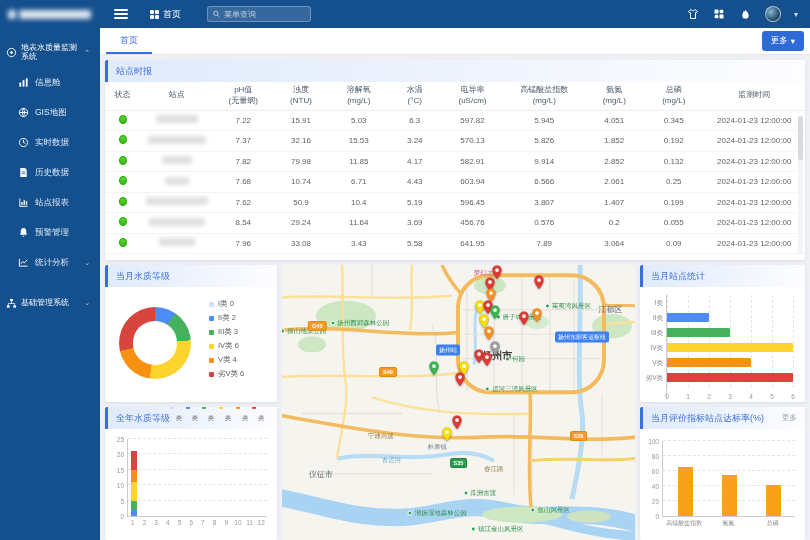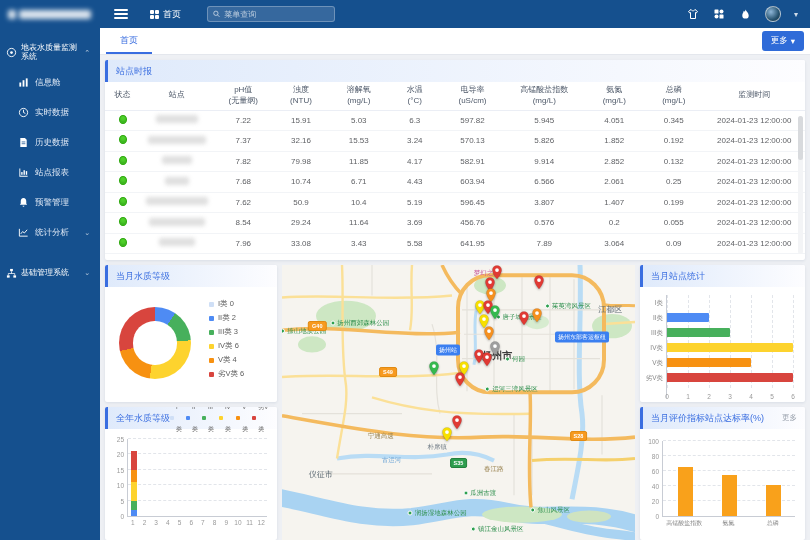--- a/index.html
+++ b/index.html
@@ -8,21 +8,21 @@
 
 .topbar{height:28px;background:#15508e;display:flex;align-items:center;flex:none}
 .logo-zone{width:100px;height:100%;display:flex;align-items:center;padding-left:8px;gap:3px}
 .logo-blur{height:9px;background:#fff;opacity:.85;filter:blur(2.5px);border-radius:2px}
 .lb1{width:8px}.lb2{width:72px}
 .hamburger{width:14px;margin-left:14px;cursor:pointer}
 .hamburger span{display:block;height:2px;background:#fff;margin:2px 0;border-radius:1px}
 .nav-home{display:flex;align-items:center;gap:4px;color:#fff;font-size:9px;margin-left:22px;cursor:pointer}
 .grid-ico{display:grid;grid-template-columns:4px 4px;gap:1px}
 .grid-ico i{width:4px;height:4px;background:#fff;border-radius:1px}
-.search-box{margin-left:26px;width:128px;height:16px;background:rgba(255,255,255,.14);border:1px solid rgba(255,255,255,.28);border-radius:3px;display:flex;align-items:center;padding:0 5px;gap:4px}
+.search-box{margin-left:26px;width:104px;height:16px;background:rgba(255,255,255,.14);border:1px solid rgba(255,255,255,.28);border-radius:3px;display:flex;align-items:center;padding:0 5px;gap:4px}
 .search-box input{background:transparent;border:none;outline:none;color:#fff;font-size:8px;width:100%}
 .search-box input::placeholder{color:rgba(255,255,255,.65)}
 .top-right{margin-left:auto;display:flex;align-items:center;gap:13px;padding-right:12px}
 .ticon{width:13px;height:13px;display:flex;align-items:center;justify-content:center;cursor:pointer}
 .avatar{width:16px;height:16px;border-radius:50%;background:radial-gradient(circle at 35% 35%,#8fb7d8,#27536f 60%,#142c3d);border:1px solid rgba(255,255,255,.6);cursor:pointer}
 .chev{color:rgba(255,255,255,.8);font-size:8px;cursor:pointer}
 
 .body-row{flex:1;display:flex;min-height:0}
 .sidebar{width:100px;background:#15508e;flex:none;padding-top:10px;color:#dfe8f5}
 .side-head{display:flex;align-items:center;gap:4px;padding:6px 6px;font-size:8px;color:#fff;cursor:pointer}
@@ -31,21 +31,21 @@
 .side-item .lbl{flex:1}
 .side-chev{font-size:7px;color:rgba(255,255,255,.7);padding-right:4px}
 .sicon{width:11px;height:11px;flex:none}
 .main{flex:1;display:flex;flex-direction:column;min-width:0}
 .tabbar{height:27px;background:#fff;border-bottom:1px solid #e4e7ed;display:flex;align-items:center;padding:0 6px;flex:none}
 .tab{font-size:9px;color:#3a6ee0;padding:0 14px;height:100%;display:flex;align-items:center;border-bottom:2px solid #3a6ee0;cursor:pointer}
 .more-btn{margin-left:auto;background:#2f6bd8;color:#fff;font-size:8.5px;border:none;border-radius:3px;padding:4px 9px;display:flex;align-items:center;gap:3px;cursor:pointer}
 .content{flex:1;display:flex;flex-direction:column;gap:5px;padding:5px 5px 0;min-height:0}
 
 .panel{background:#fff;border-radius:2px;box-shadow:0 1px 3px rgba(30,60,110,.10);overflow:hidden;position:relative}
-.panel-title{height:22px;line-height:22px;background:linear-gradient(90deg,#dfeafb,#fdfdff);border-left:3px solid #3a6ee0;color:#3a6ee0;font-size:9px;padding:0 8px;display:flex;align-items:center}
+.panel-title{height:22px;line-height:22px;background:linear-gradient(90deg,#dfeafb,#fdfdff);border-left:3px solid #3a6ee0;color:#3a6ee0;font-size:9px;padding:0 8px;display:flex;align-items:flex-end}
 .panel-title .t{flex:none}
 
 .tbl-panel{height:200px;flex:none}
 .thead{display:flex;border-bottom:1px solid #ebeef5;padding:3px 0;min-height:28px;align-items:center}
 .th{font-size:8px;color:#4e5969;text-align:center;line-height:1.35}
 .trow{display:flex;align-items:center;height:20.5px;border-bottom:1px solid #f2f4f7;font-size:8px;color:#606266;cursor:pointer}
 .td{text-align:center}
 .c0{width:5%}.c1{width:10.5%}.c2{width:8.5%}.c3{width:8%}.c4{width:8.5%}.c5{width:7.5%}.c6{width:9%}.c7{width:11.5%}.c8{width:8.5%}.c9{width:8.5%}.c10{width:14.5%}
 .status-dot{display:inline-block;width:8px;height:9px;border-radius:50%;background:#4fd02a;border:1px solid #2fa80f;box-shadow:inset 0 -2px 2px rgba(0,90,0,.25)}
 .blur-name{display:inline-block;height:8px;background:#bfbfbf;opacity:.5;filter:blur(2px);border-radius:2px}
@@ -178,20 +178,27 @@
         <span class="lbl">地表水质量监测系统</span>
         <span class="side-chev">⌃</span>
       </div>
       <div class="side-item">
         <svg class="sicon" viewBox="0 0 24 24" fill="#fff">
             <rect x="3" y="12" width="4" height="9"></rect>
             <rect x="10" y="7" width="4" height="14"></rect>
             <rect x="17" y="3" width="4" height="18"></rect>
           </svg>
         <span class="lbl">信息舱</span>
+      </div>
+      <div class="side-item">
+        <svg class="sicon" viewBox="0 0 24 24" fill="none" stroke="#fff" stroke-width="2">
+            <circle cx="12" cy="12" r="9"></circle>
+            <path d="M3 12 H21 M12 3 C9 8 9 16 12 21 M12 3 C15 8 15 16 12 21"></path>
+          </svg>
+        <span class="lbl">GIS地图</span>
       </div>
       <div class="side-item">
         <svg class="sicon" viewBox="0 0 24 24" fill="none" stroke="#fff" stroke-width="2">
             <circle cx="12" cy="12" r="9"></circle>
             <path d="M12 6 V12 L16 14"></path>
           </svg>
         <span class="lbl">实时数据</span>
       </div>
       <div class="side-item">
         <svg class="sicon" viewBox="0 0 24 24" fill="#fff">

